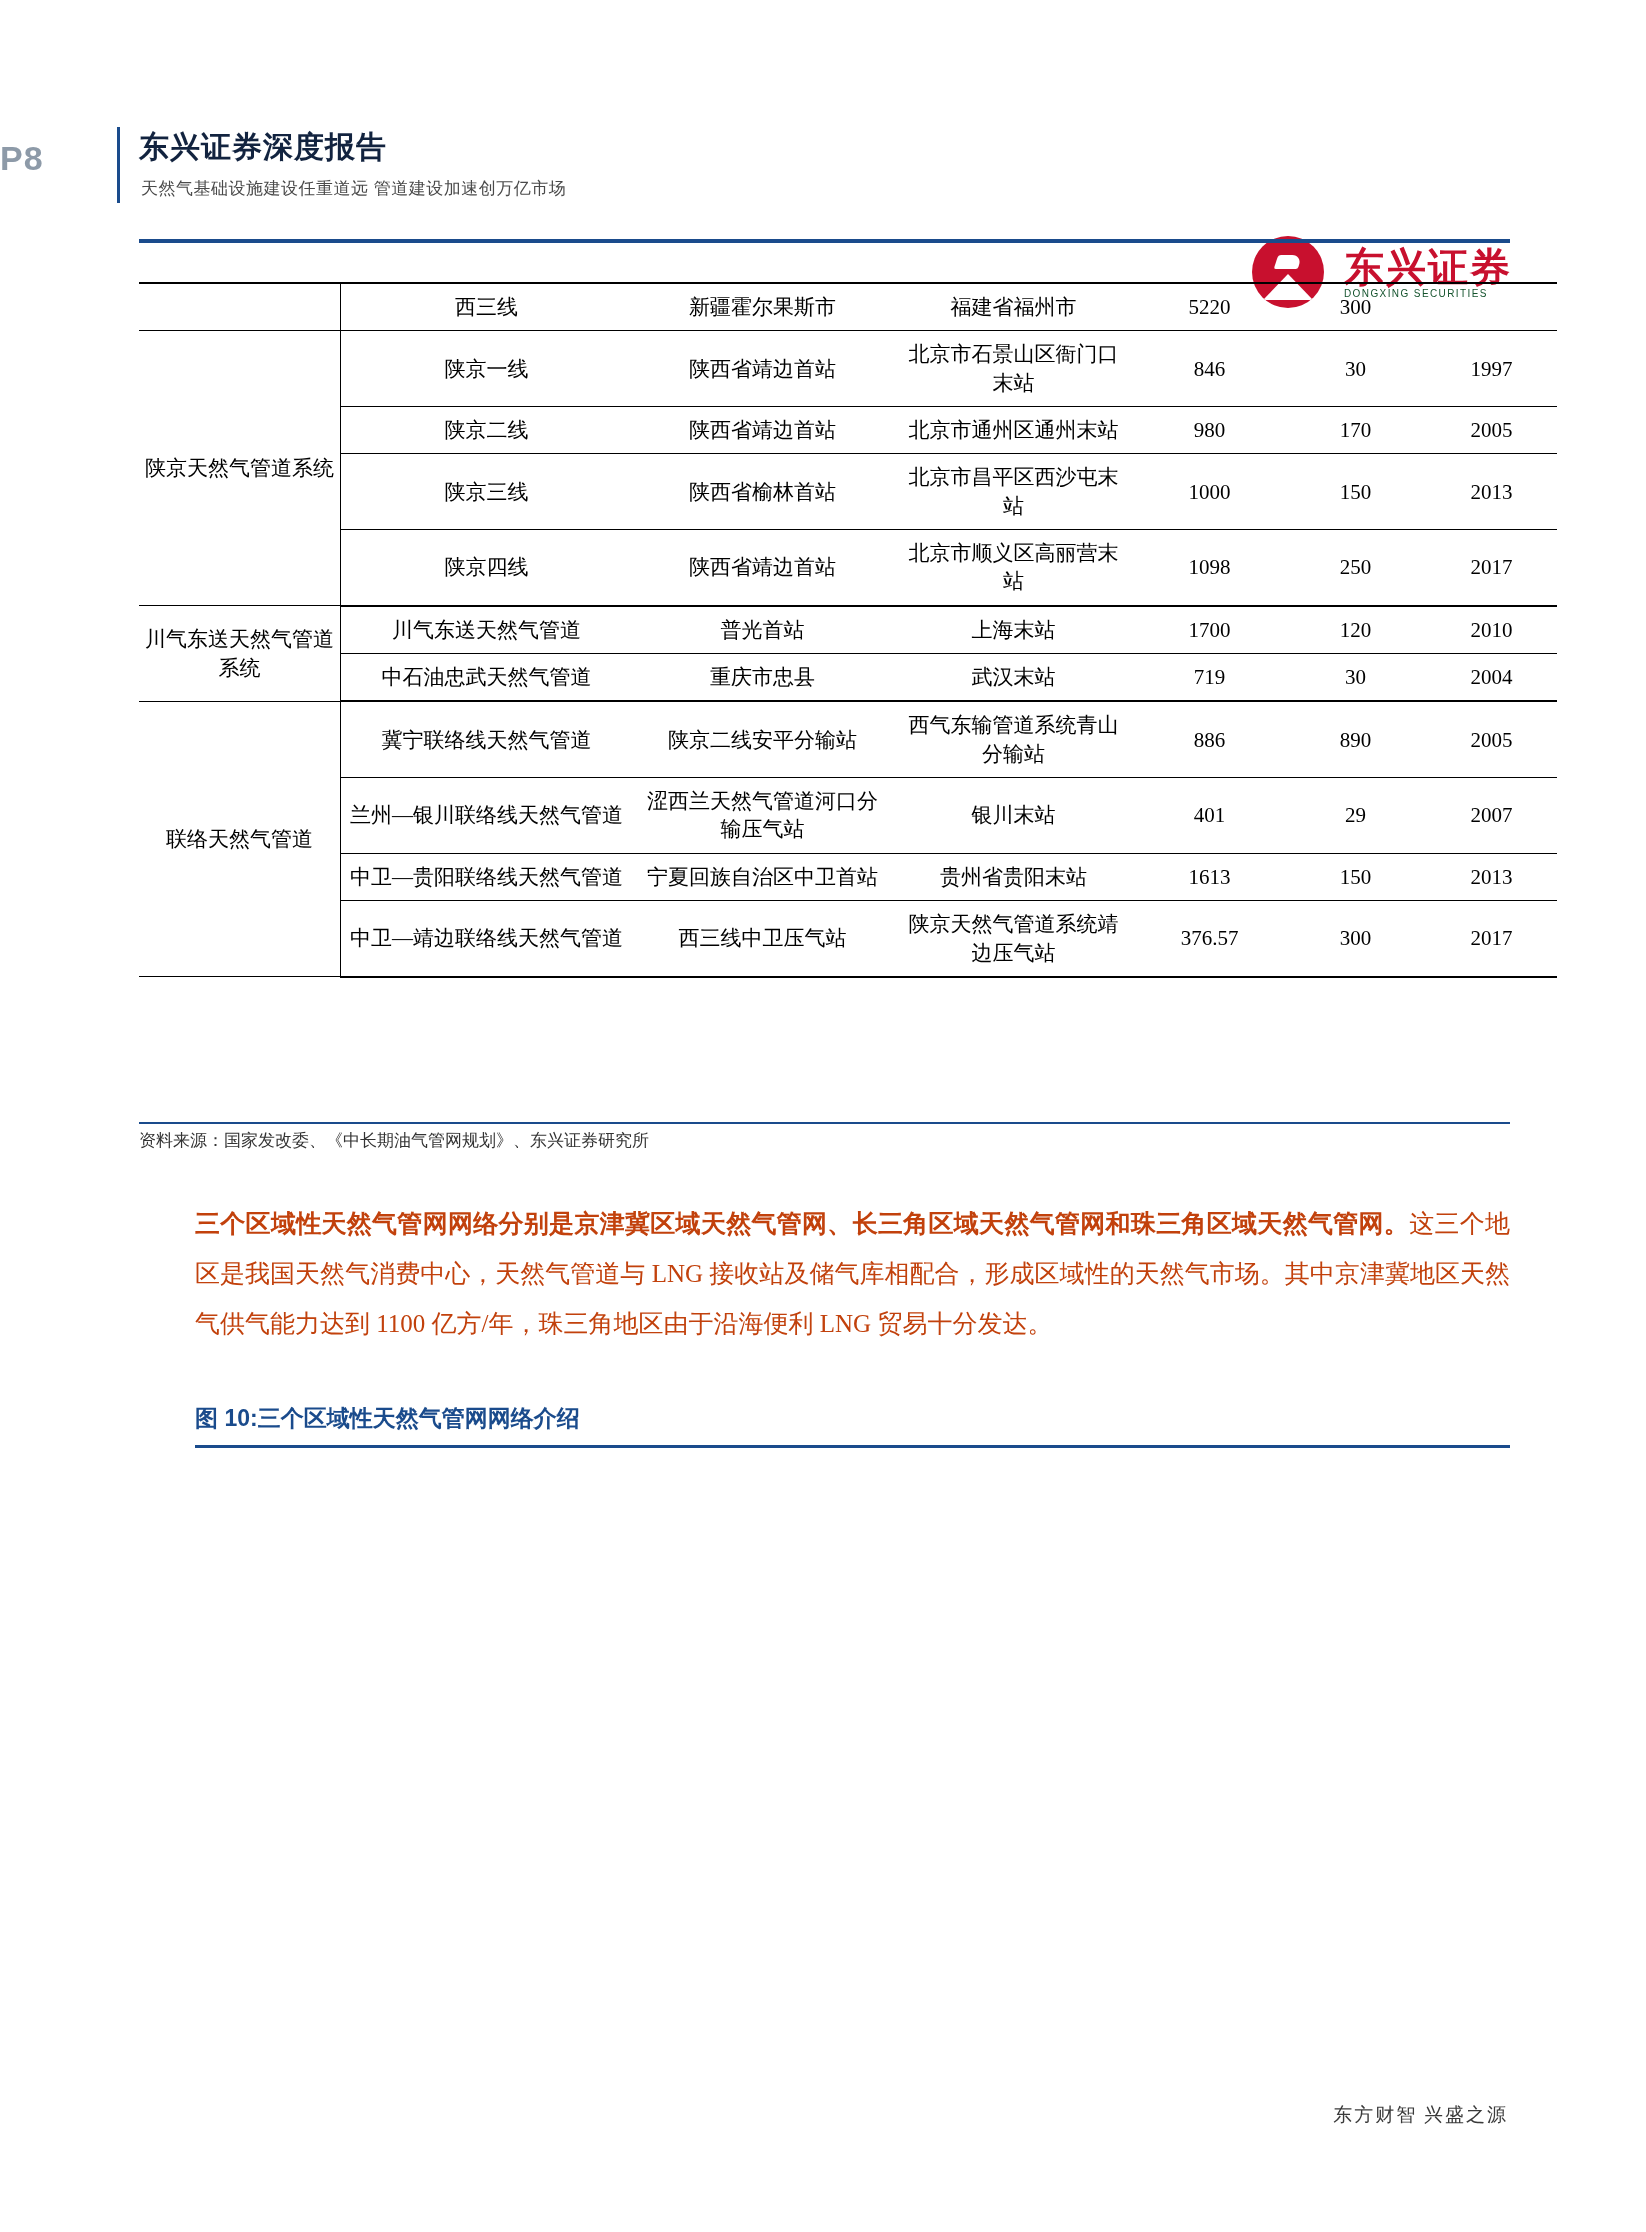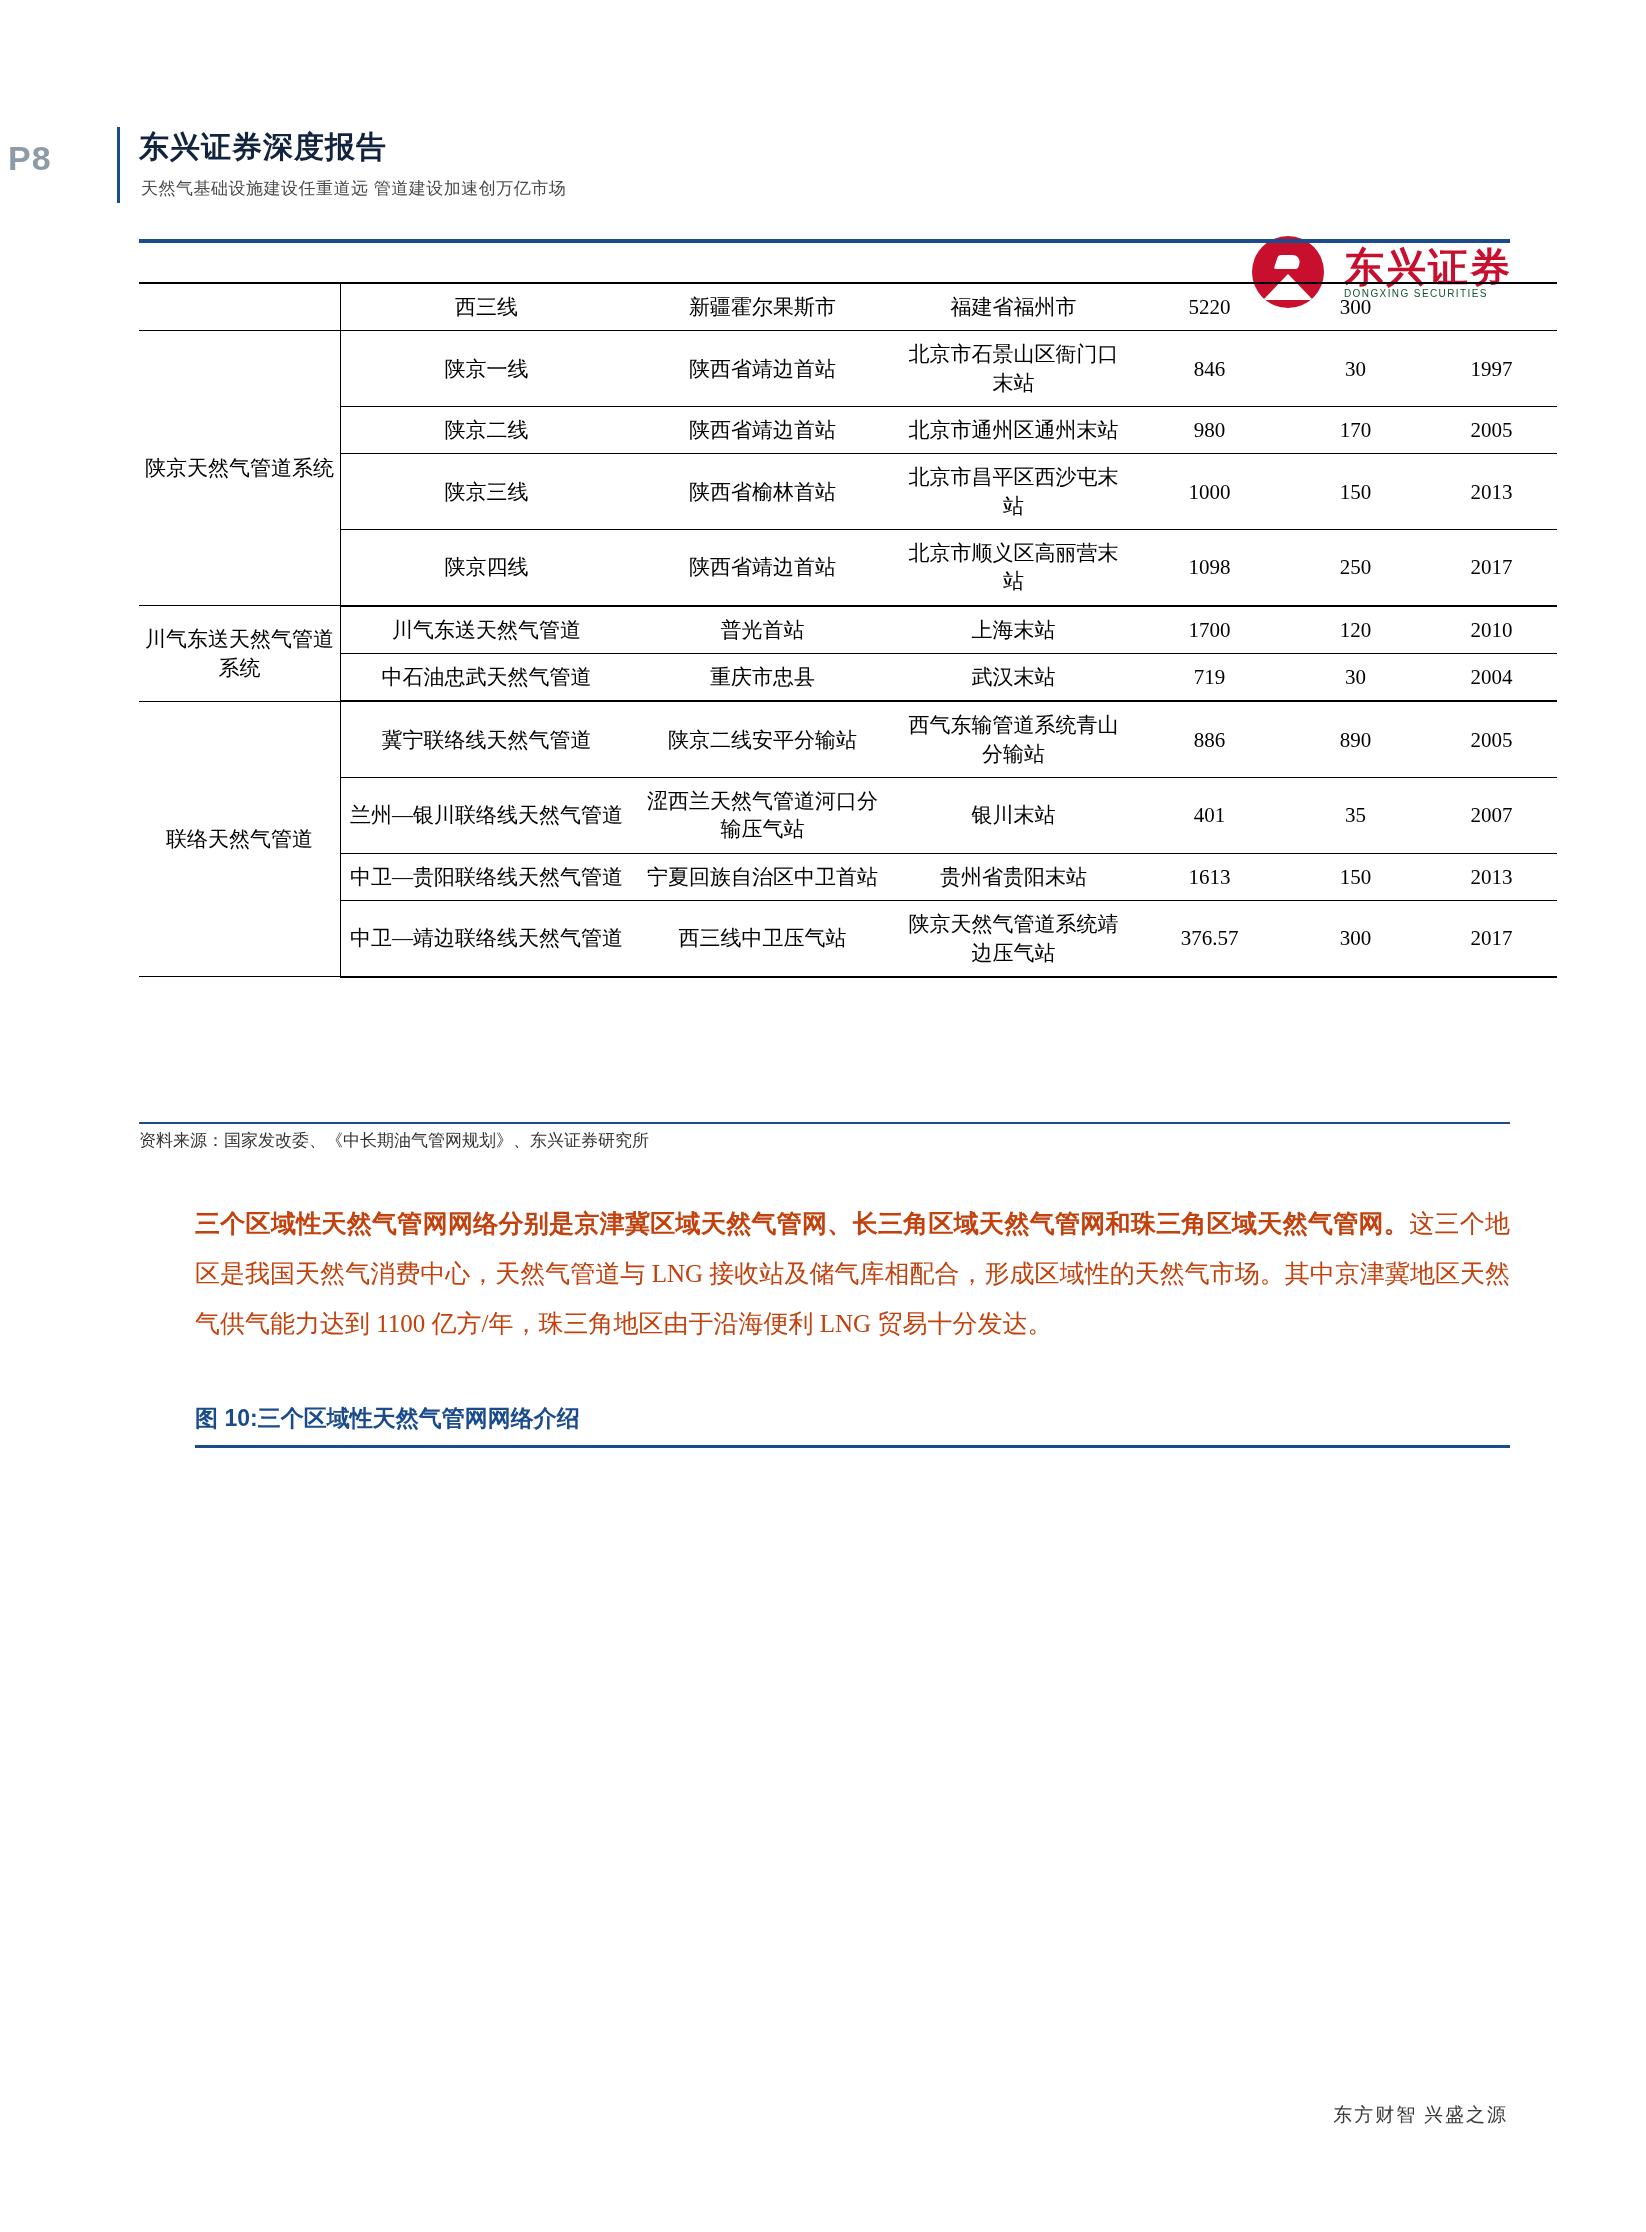--- a/index.html
+++ b/index.html
@@ -33,21 +33,20 @@
   }
   .page-number {
     position: absolute;
     left: 0px;
     top: 139px;
     font-family: "Liberation Sans", sans-serif;
     font-size: 34px;
     font-weight: bold;
     color: #8d9aa8;
     letter-spacing: 1px;
-    padding-left: 8px;
   }
   .header-divider {
     position: absolute;
     left: 117px;
     top: 127px;
     width: 3px;
     height: 76px;
     background: #1a4b8c;
   }
   .header-title {
@@ -325,21 +324,21 @@
           <td class="c3">西气东输管道系统青山分输站</td>
           <td class="c4">886</td>
           <td class="c5">890</td>
           <td class="c6">2005</td>
         </tr>
         <tr>
           <td class="c1">兰州—银川联络线天然气管道</td>
           <td class="c2">涩西兰天然气管道河口分输压气站</td>
           <td class="c3">银川末站</td>
           <td class="c4">401</td>
-          <td class="c5">35</td>
+          <td class="c5">29</td>
           <td class="c6">2007</td>
         </tr>
         <tr>
           <td class="c1">中卫—贵阳联络线天然气管道</td>
           <td class="c2">宁夏回族自治区中卫首站</td>
           <td class="c3">贵州省贵阳末站</td>
           <td class="c4">1613</td>
           <td class="c5">150</td>
           <td class="c6">2013</td>
         </tr>

